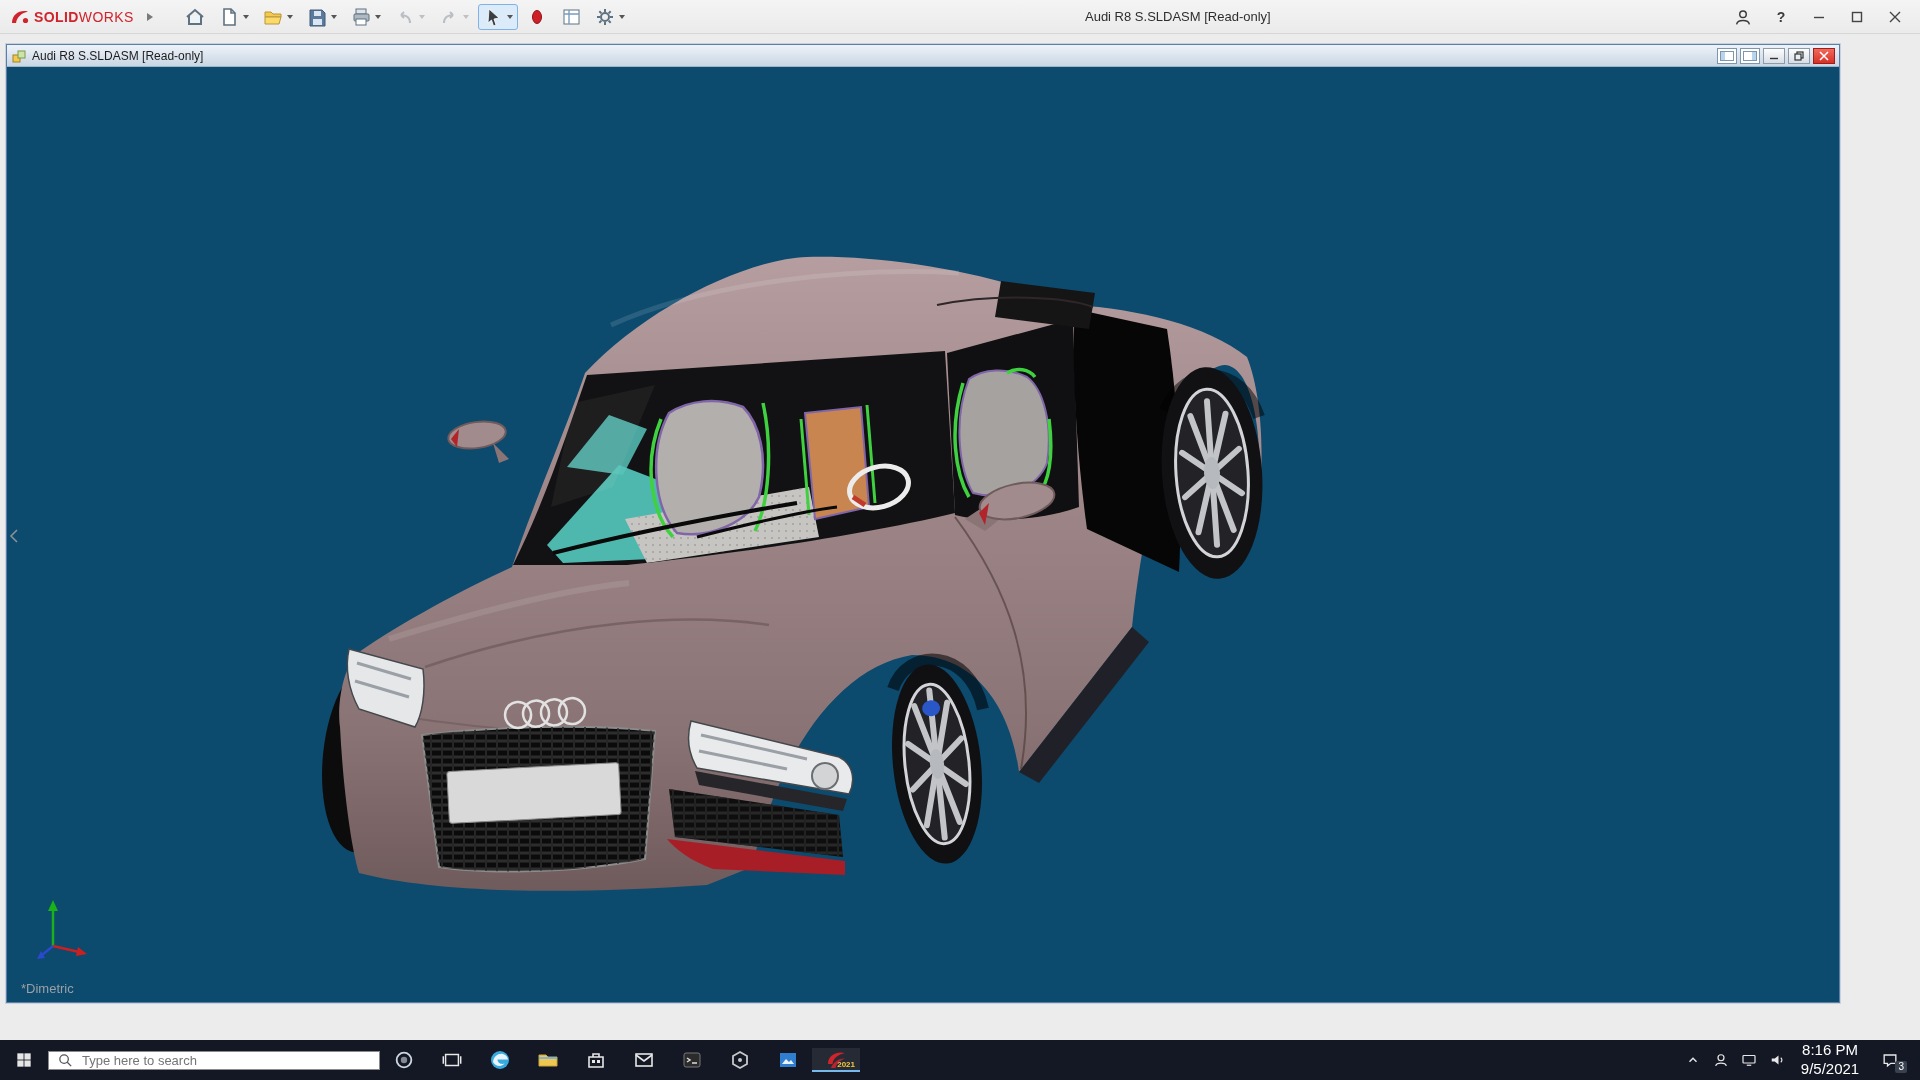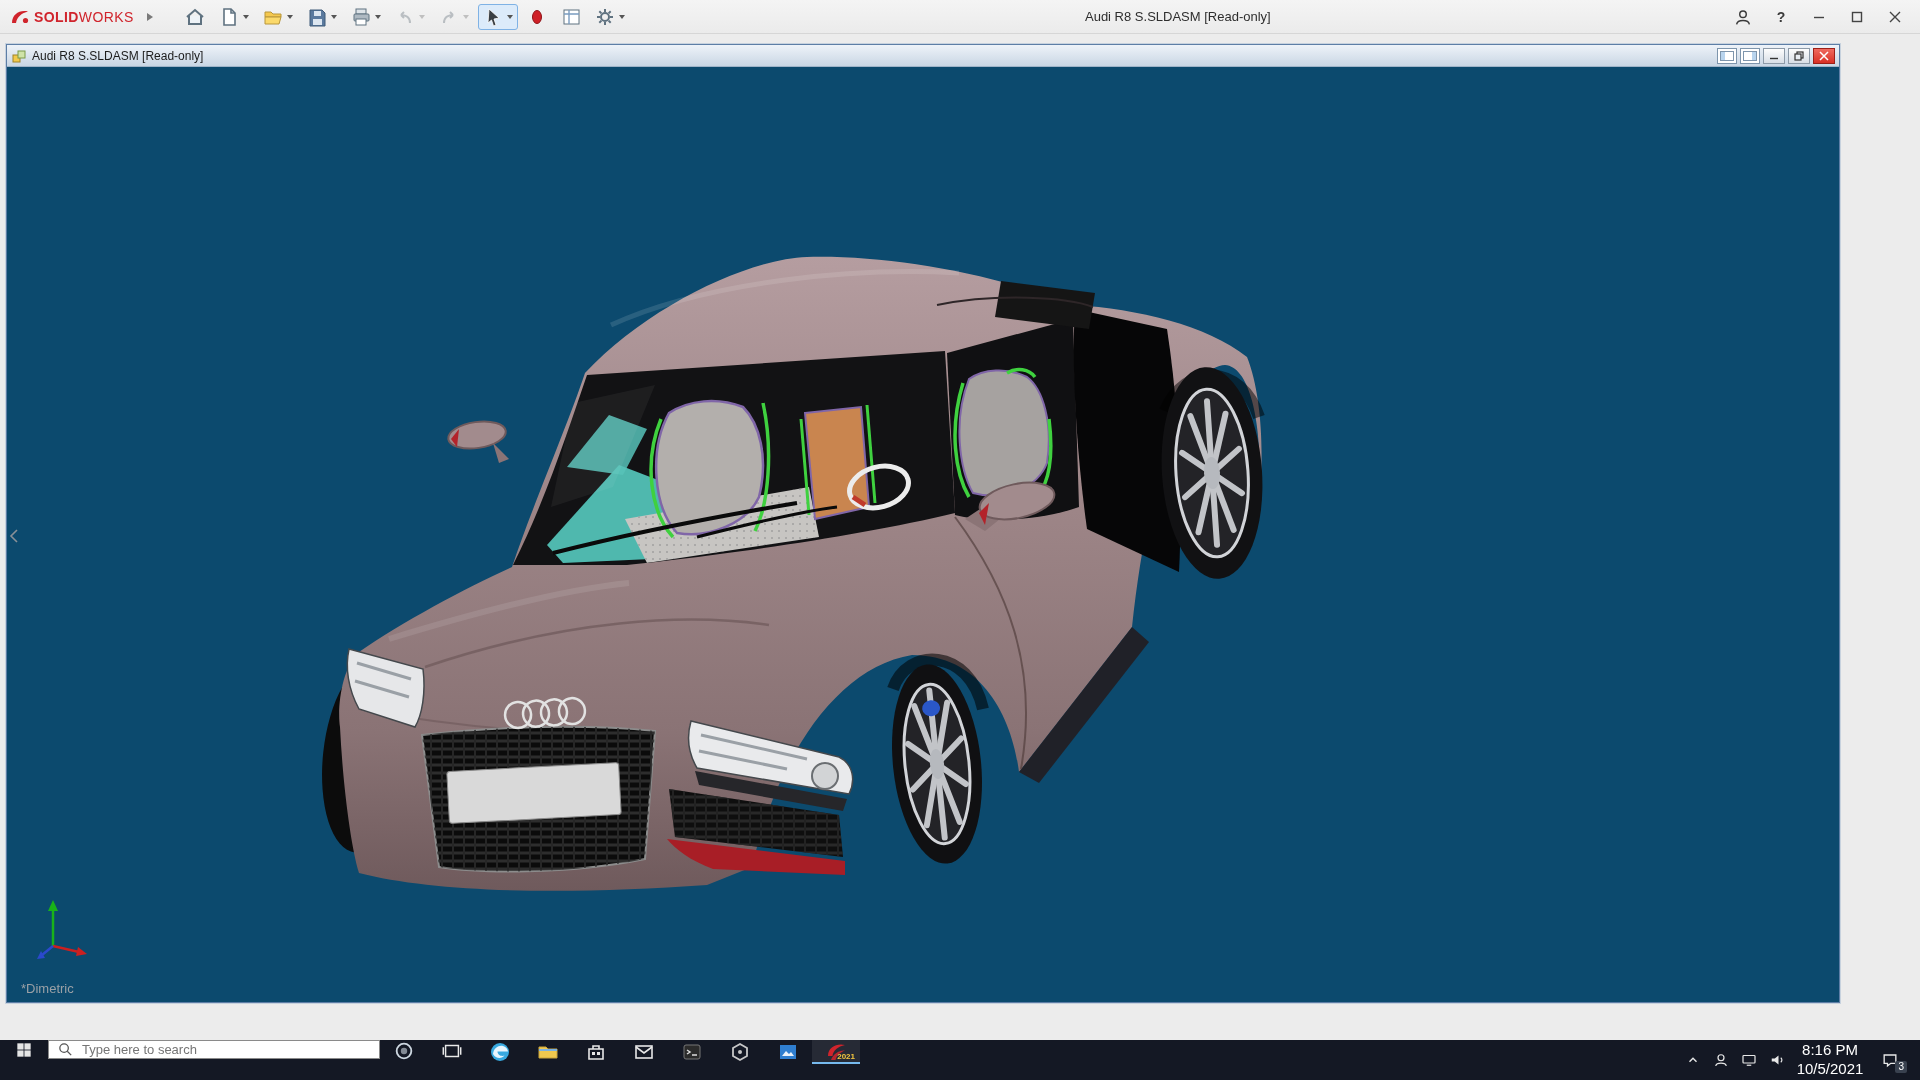--- a/index.html
+++ b/index.html
@@ -42,21 +42,21 @@
   
   .viewport { position:absolute; top:22px; left:0; width:1832px; height:935px; background:#0c4a6e; }
   .viewport svg.scene { position:absolute; inset:0; width:100%; height:100%; }
   .fm-tab { position:absolute; left:0px; top:452px; width:14px; height:34px;
     display:flex; align-items:center; justify-content:center; }
   .triad { position:absolute; left:22px; bottom:42px; }
   .view-label { position:absolute; left:14px; bottom:6px; font-size:13px; color:#9aa0a6; }
 
   
   .taskbar { position:absolute; left:0; bottom:0; width:1920px; height:40px;
-    background:#141824; display:flex; align-items:flex-start; color:#eaeaea; }
+    background:#141824; display:flex; align-items:center; color:#eaeaea; }
   .tb-start { width:48px; display:flex; align-items:center; justify-content:center; }
   .tb-search { width:332px; background:#ffffff; border:1px solid #8a8a8a;
     display:flex; align-items:center; padding:0 8px; gap:8px; }
   .tb-search input { border:none; outline:none; background:transparent; flex:1;
     font-size:13px; color:#555; font-family:"Liberation Sans", sans-serif; }
   .tb-app { width:48px; display:flex; align-items:center; justify-content:center; position:relative; }
   .tb-app.active { background:rgba(255,255,255,.08); box-shadow:inset 0 -2px 0 #76b9ed; }
   .sw-year { position:absolute; right:5px; bottom:3px; font-size:8px; color:#f3c63f; font-weight:bold; }
   .tb-spacer { flex:1; }
   .tray { display:flex; align-items:center; gap:2px; }
@@ -517,21 +517,21 @@
         </svg>
       </div>
       <div class="tray-btn">
         <svg width="18" height="18" viewBox="0 0 24 24">
           <path d="M5,10 v4 h4 l5,4 V6 l-5,4 z" fill="#e8e8e8"></path>
           <path d="M17,9 c2,1.5 2,4.5 0,6" stroke="#e8e8e8" fill="none" stroke-width="1.6"></path>
         </svg>
       </div>
       <div class="clock">
         <div>8:16 PM</div>
-        <div>10/5/2021</div>
+        <div>9/5/2021</div>
       </div>
       <div class="action-center">
         <svg width="20" height="20" viewBox="0 0 24 24">
           <path d="M5,6 h14 v10 h-6 l-4,3 v-3 h-4 z" fill="none" stroke="#e8e8e8" stroke-width="1.6"></path>
         </svg>
         <span class="ac-badge">3</span>
       </div>
       <div class="show-desktop"></div>
     </div>
   </footer>

